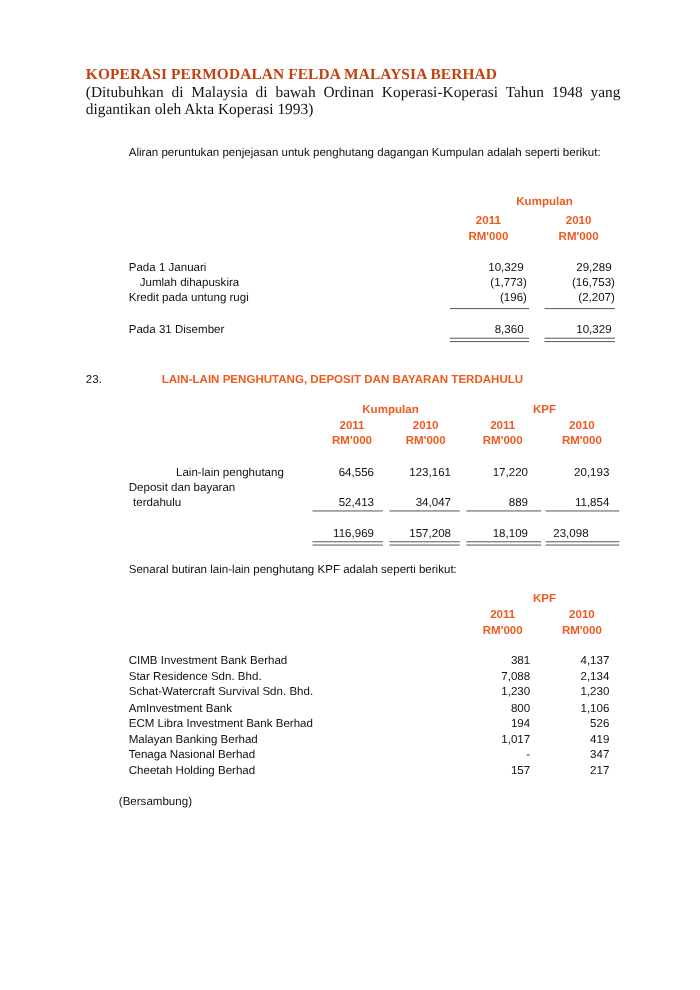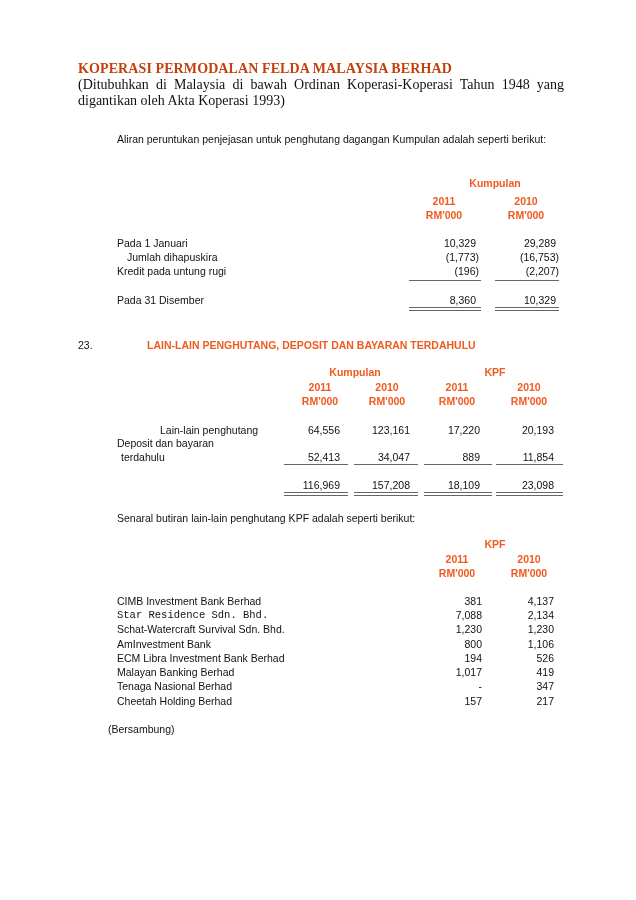--- a/index.html
+++ b/index.html
@@ -83,42 +83,42 @@
   <div class="abs sans num" style="left:484px; top:450px; width:70px;">11,854</div>
 
   <div class="rule" style="left:284px; top:464px; width:64px;"></div>
   <div class="rule" style="left:354px; top:464px; width:64px;"></div>
   <div class="rule" style="left:424px; top:464px; width:68px;"></div>
   <div class="rule" style="left:496px; top:464px; width:67px;"></div>
 
   <div class="abs sans num" style="left:270px; top:478px; width:70px;">116,969</div>
   <div class="abs sans num" style="left:340px; top:478px; width:70px;">157,208</div>
   <div class="abs sans num" style="left:410px; top:478px; width:70px;">18,109</div>
-  <div class="abs sans num" style="left:484px; top:478px; width:70px;">23,098</div>
+  <div class="abs sans num" style="left:484px; top:478px; width:70px;text-align:center;">23,098</div>
 
   <div class="drule" style="left:284px; top:492px; width:64px;"></div>
   <div class="drule" style="left:354px; top:492px; width:64px;"></div>
   <div class="drule" style="left:424px; top:492px; width:68px;"></div>
   <div class="drule" style="left:496px; top:492px; width:67px;"></div>
 </div>
 
 <div class="abs sans" style="left:117px; top:511px;">Senaral butiran lain-lain penghutang KPF adalah seperti berikut:</div>
 
 <div class="abs sans hdr" style="left:460px; top:537px; width:70px;">KPF</div>
 <div class="abs sans hdr" style="left:425px; top:552px; width:64px;">2011</div>
 <div class="abs sans hdr" style="left:425px; top:566px; width:64px;">RM'000</div>
 <div class="abs sans hdr" style="left:497px; top:552px; width:64px;">2010</div>
 <div class="abs sans hdr" style="left:497px; top:566px; width:64px;">RM'000</div>
 
 <div>
   <div class="abs sans" style="left:117px; top:594px;">CIMB Investment Bank Berhad</div>
   <div class="abs sans num" style="left:410px; top:594px; width:72px;">381</div>
   <div class="abs sans num" style="left:484px; top:594px; width:70px;">4,137</div>
 
-  <div class="abs sans" style="left:117px; top:608px;font-family:Liberation Mono, monospace;">Star Residence Sdn. Bhd.</div>
+  <div class="abs sans" style="left:117px; top:608px;">Star Residence Sdn. Bhd.</div>
   <div class="abs sans num" style="left:410px; top:608px; width:72px;">7,088</div>
   <div class="abs sans num" style="left:484px; top:608px; width:70px;">2,134</div>
 
   <div class="abs sans" style="left:117px; top:622px;">Schat-Watercraft Survival Sdn. Bhd.</div>
   <div class="abs sans num" style="left:410px; top:622px; width:72px;">1,230</div>
   <div class="abs sans num" style="left:484px; top:622px; width:70px;">1,230</div>
 
   <div class="abs sans" style="left:117px; top:637px;">AmInvestment Bank</div>
   <div class="abs sans num" style="left:410px; top:637px; width:72px;">800</div>
   <div class="abs sans num" style="left:484px; top:637px; width:70px;">1,106</div>

